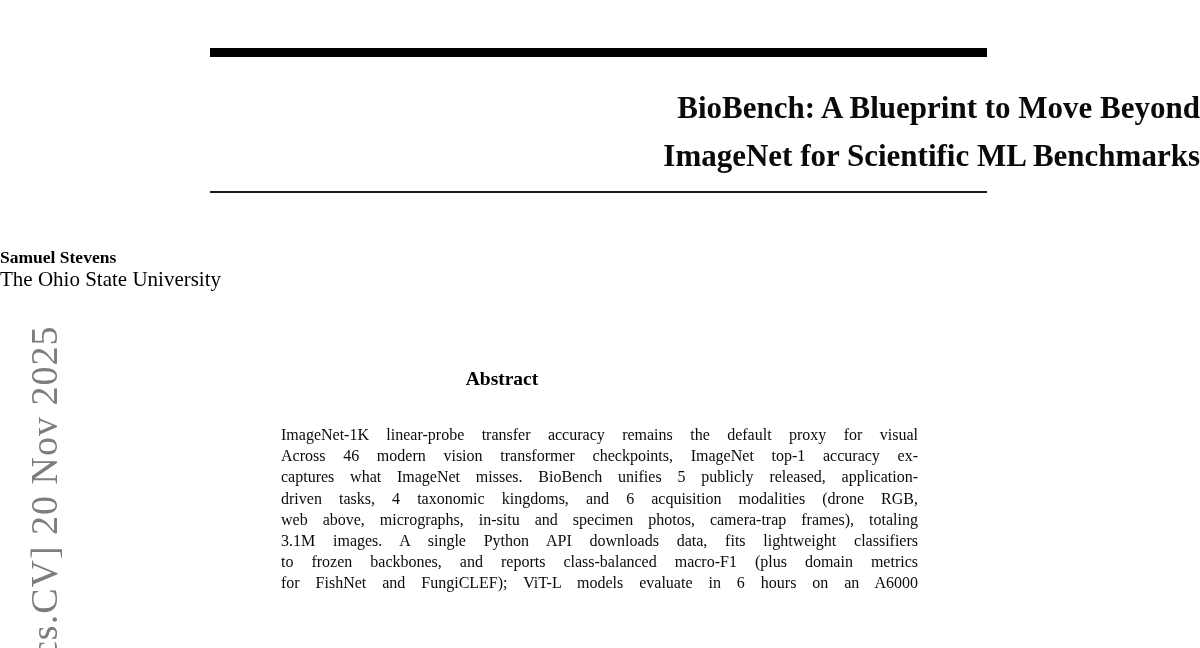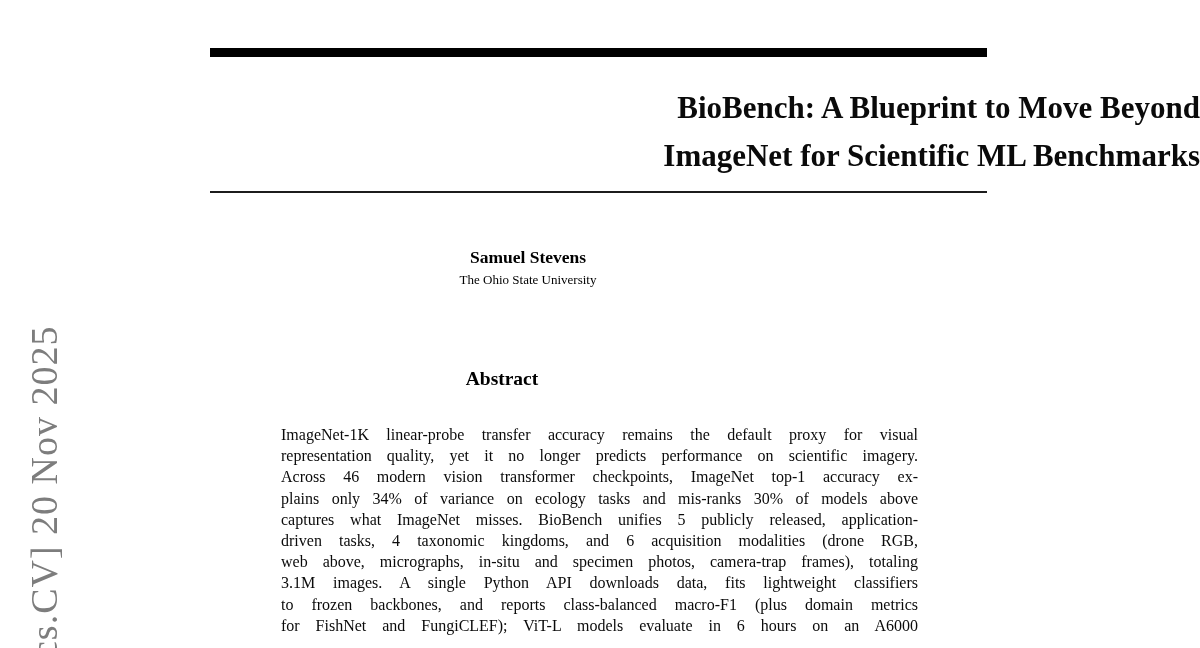--- a/index.html
+++ b/index.html
@@ -57,29 +57,28 @@
     top: 191px;
     width: 777px;
     height: 2px;
     background: #1c1c1c;
   }
   .author-block {
     position: absolute;
     left: 0;
     top: 247px;
     width: 1056px;
-    text-align: center;
   }
   .author-name {
     font-weight: bold;
     font-size: 17.5px;
     line-height: 21.5px;
   }
   .author-affil {
-    font-size: 13px;
+    font-size: 21px;
     line-height: 21.5px;
   }
   .author-email {
     font-family: "Liberation Mono", monospace;
     font-size: 16.5px;
     line-height: 22px;
   }
   .abs-heading {
     position: absolute;
     left: 0;
@@ -119,23 +118,21 @@
 
   <div class="author-block">
     <div class="author-name">Samuel Stevens</div>
     <div class="author-affil">The Ohio State University</div>
   </div>
 
   <div class="abs-heading">Abstract</div>
 
   <div class="abs-body">
     <div class="abs-line">ImageNet-1K linear-probe transfer accuracy remains the default proxy for visual</div>
-    <div class="abs-line">representation quality, yet it no longer predicts performance on scientific imagery.</div>
     <div class="abs-line">Across 46 modern vision transformer checkpoints, ImageNet top-1 accuracy ex-</div>
-    <div class="abs-line">plains only 34% of variance on ecology tasks and mis-ranks 30% of models above</div>
     <div class="abs-line">captures what ImageNet misses. BioBench unifies 5 publicly released, application-</div>
     <div class="abs-line">driven tasks, 4 taxonomic kingdoms, and 6 acquisition modalities (drone RGB,</div>
     <div class="abs-line">web above, micrographs, in-situ and specimen photos, camera-trap frames), totaling</div>
     <div class="abs-line">3.1M images. A single Python API downloads data, fits lightweight classifiers</div>
     <div class="abs-line">to frozen backbones, and reports class-balanced macro-F1 (plus domain metrics</div>
     <div class="abs-line">for FishNet and FungiCLEF); ViT-L models evaluate in 6 hours on an A6000</div>
   </div>
 
 </div>
 

